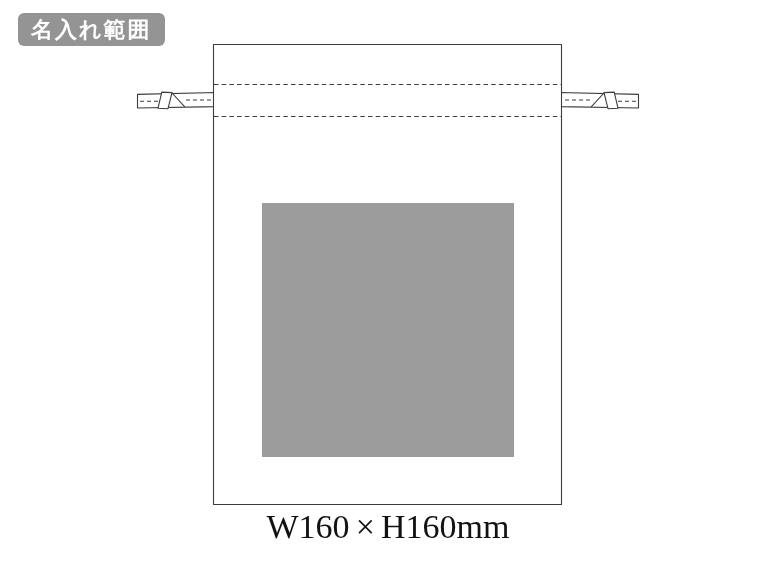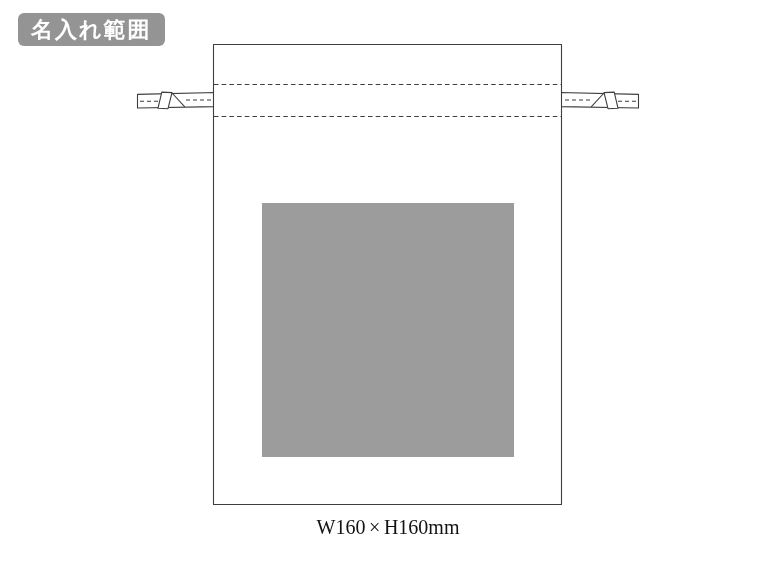--- a/index.html
+++ b/index.html
@@ -34,21 +34,21 @@
     left: 0;
     top: 0;
   }
   .caption {
     position: absolute;
     left: 214px;
     top: 511px;
     width: 348px;
     text-align: center;
     font-family: "Liberation Serif", serif;
-    font-size: 20px;
+    font-size: 34px;
     line-height: 32px;
     color: #121212;
     white-space: nowrap;
   }
   .caption .times {
     margin: 0 0.18em;
   }
 </style>
 </head>
 <body>

